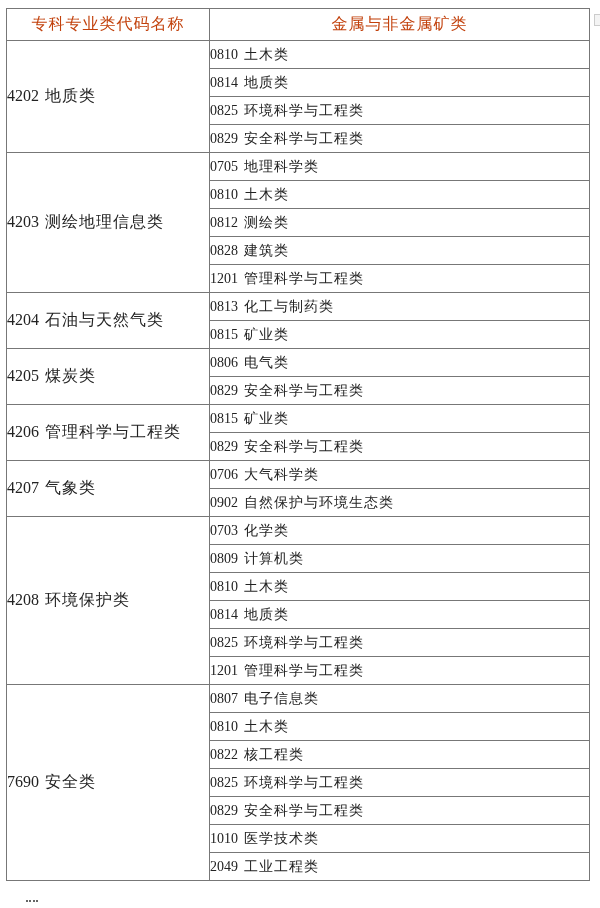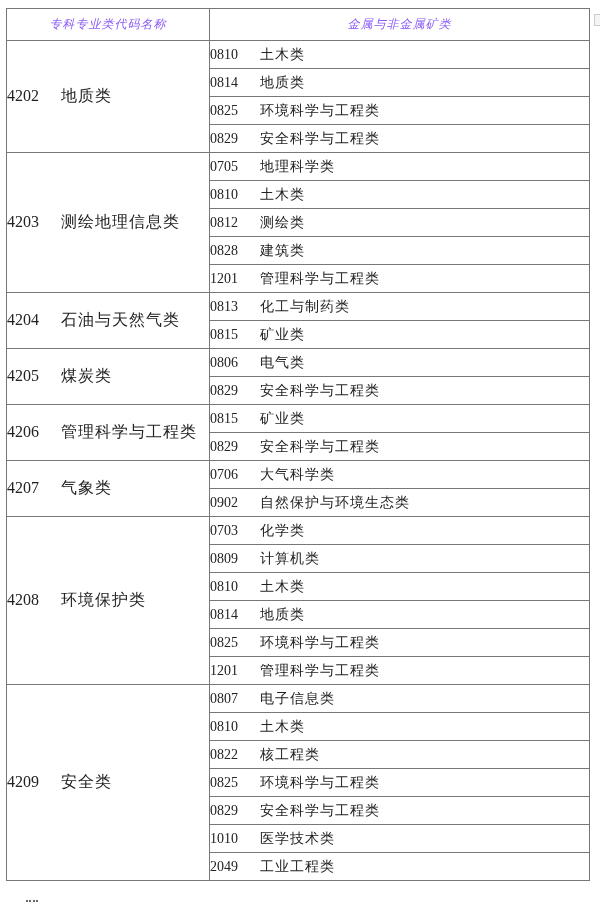--- a/index.html
+++ b/index.html
@@ -1,24 +1,24 @@
 <!DOCTYPE html>
 <html><head>
 <meta charset="utf-8">
 <style>
   html, body { margin:0; padding:0; background:#ffffff; }
   body { width:600px; height:908px; position:relative; overflow:hidden;
          font-family:"Liberation Serif","DejaVu Serif",serif; color:#222; }
   table.main { position:absolute; left:6px; top:8px; width:584px;
                border-collapse:collapse; table-layout:fixed; }
   table.main td, table.main th { border:1px solid #777; padding:0; font-weight:normal; }
-  th { height:31px; font-size:12px; text-align:center; color:#8b5cf6; letter-spacing:1px;font-style:italic; }
+  th { height:31px; font-size:16px; text-align:center; color:#c2410c; letter-spacing:1px; }
   td.left { width:196px; vertical-align:middle; font-size:16px; padding-left:6px; }
   td.right { height:27px; font-size:14px; padding-left:6px; vertical-align:middle; }
-  .code { margin-right:22px; }
+  .code { margin-right:6px; }
   .name { letter-spacing:1px; }
   .side-icon { position:absolute; left:594px; top:14px; width:6px; height:10px;
                border:1px solid #ccc; border-right:none; background:#f4f4f4; }
   .artifact { position:absolute; left:26px; top:900px; width:12px; height:3px;
               border-top:2px dotted #666; }
 </style>
 </head>
 <body>
 
 <table class="main">
@@ -99,21 +99,21 @@
       <tr>
         <td class="right"><span class="code">0814</span><span class="name">地质类</span></td>
       </tr>
       <tr>
         <td class="right"><span class="code">0825</span><span class="name">环境科学与工程类</span></td>
       </tr>
       <tr>
         <td class="right"><span class="code">1201</span><span class="name">管理科学与工程类</span></td>
       </tr>
       <tr>
-        <td class="left" rowspan="7"><span class="code">4209</span><span class="name">安全类</span></td>
+        <td class="left" rowspan="7"><span class="code">7690</span><span class="name">安全类</span></td>
         <td class="right"><span class="code">0807</span><span class="name">电子信息类</span></td>
       </tr>
       <tr>
         <td class="right"><span class="code">0810</span><span class="name">土木类</span></td>
       </tr>
       <tr>
         <td class="right"><span class="code">0822</span><span class="name">核工程类</span></td>
       </tr>
       <tr>
         <td class="right"><span class="code">0825</span><span class="name">环境科学与工程类</span></td>

